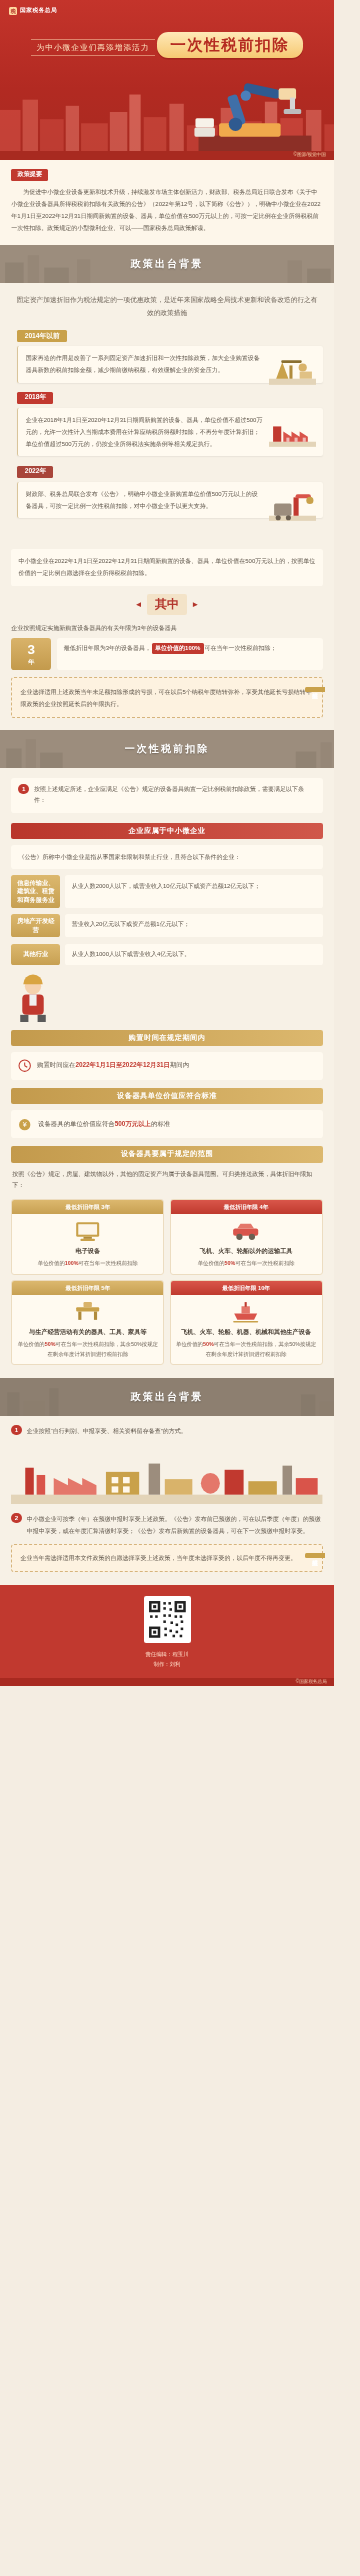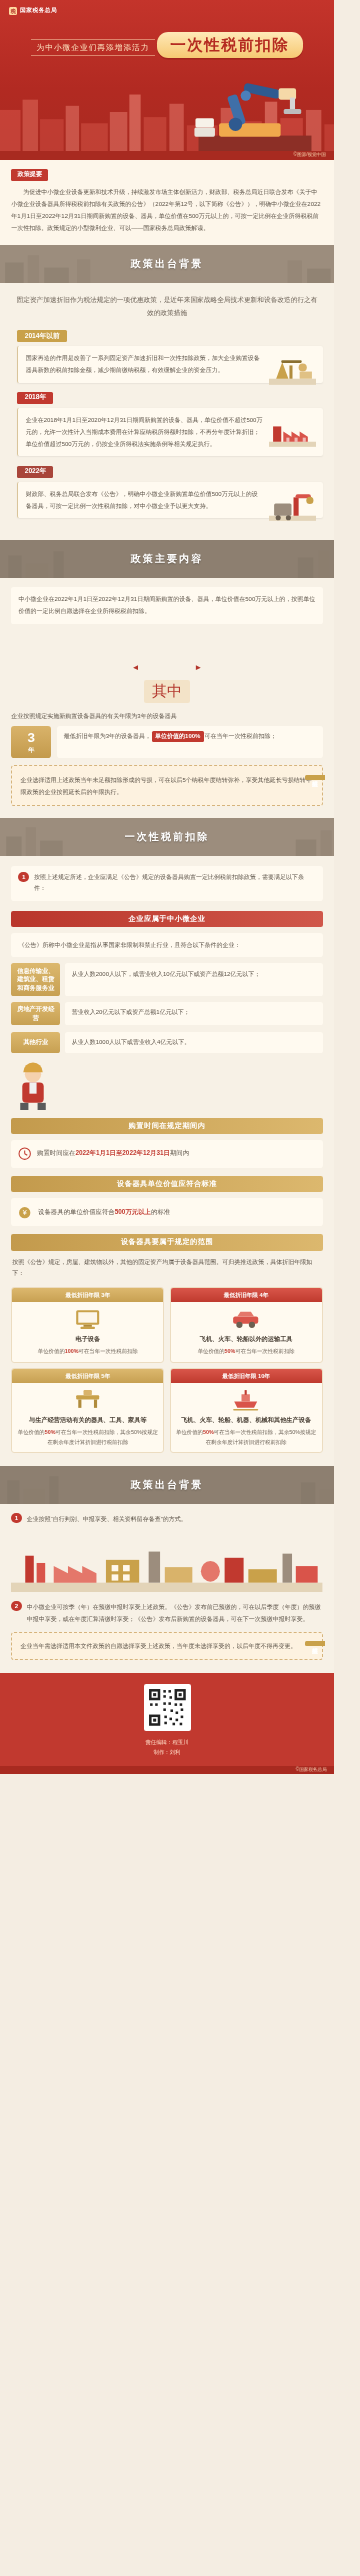--- a/index.html
+++ b/index.html
@@ -137,22 +137,22 @@
   .para {
     font-size: 6px; line-height: 2; color: #5c5348;
     background: #fffaf0; border-radius: 2.6px; padding: 6.2px 7.2px;
     margin-bottom: 8.2px;
   }
   .split {
     display: flex; align-items: center; gap: 4.1px; justify-content: center;
     margin: 7.2px 0 8.2px;
   }
   .split .word {
-    font-size: 15px; font-weight: normal; color: #b3362c;
-    background: #f3e3c8; border-radius: 2.1px; padding: 2.1px 8.2px; margin-top: 48px;
+    font-size: 12px; font-weight: bold; color: #b3362c;
+    background: #f3e3c8; border-radius: 2.1px; padding: 2.1px 8.2px;
   }
   .split .arrow { color: #b3362c; font-size: 8.2px; }
 
   .rule-row { display: flex; gap: 6.2px; margin-bottom: 7.2px; align-items: stretch; }
   .rule-badge {
     flex: 0 0 40px;
     background: linear-gradient(180deg,#d9b36a,#c39a4c);
     color: #fff; border-radius: 3.1px;
     display: flex; flex-direction: column; align-items: center; justify-content: center;
     font-weight: bold; line-height: 1.25; text-align: center;
@@ -395,31 +395,20 @@
             <rect x="52" y="12" width="30" height="8" rx="4" fill="#d9544a"></rect>
             <circle cx="80" cy="24" r="7" fill="#c9a14a"></circle>
           </svg>
           <span>财政部、税务总局联合发布《公告》，明确中小微企业新购置单位价值500万元以上的设备器具，可按一定比例一次性税前扣除，对中小微企业予以更大支持。</span>
         </div>
       </div>
 
     </div>
   </div>
 
-  <div class="sec-head alt">
-    <svg class="bldg" viewBox="0 0 700 74" preserveAspectRatio="none">
-      <rect x="16" y="30" width="26" height="44" fill="#7e7162"></rect>
-      <rect x="50" y="46" width="44" height="28" fill="#8b7d6d"></rect>
-      <rect x="104" y="22" width="20" height="52" fill="#7e7162"></rect>
-      <rect x="580" y="34" width="30" height="40" fill="#7e7162"></rect>
-      <rect x="620" y="20" width="22" height="54" fill="#8b7d6d"></rect>
-      <rect x="650" y="48" width="40" height="26" fill="#7e7162"></rect>
-    </svg>
-    <h2>政策主要内容</h2>
-  </div>
 
   <div class="body-sec">
     <div class="para">中小微企业在2022年1月1日至2022年12月31日期间新购置的设备、器具，单位价值在500万元以上的，按照单位价值的一定比例自愿选择在企业所得税税前扣除。</div>
 
     <div class="split">
       <span class="arrow">◄</span>
       <span class="word">其中</span>
       <span class="arrow">►</span>
     </div>
 

